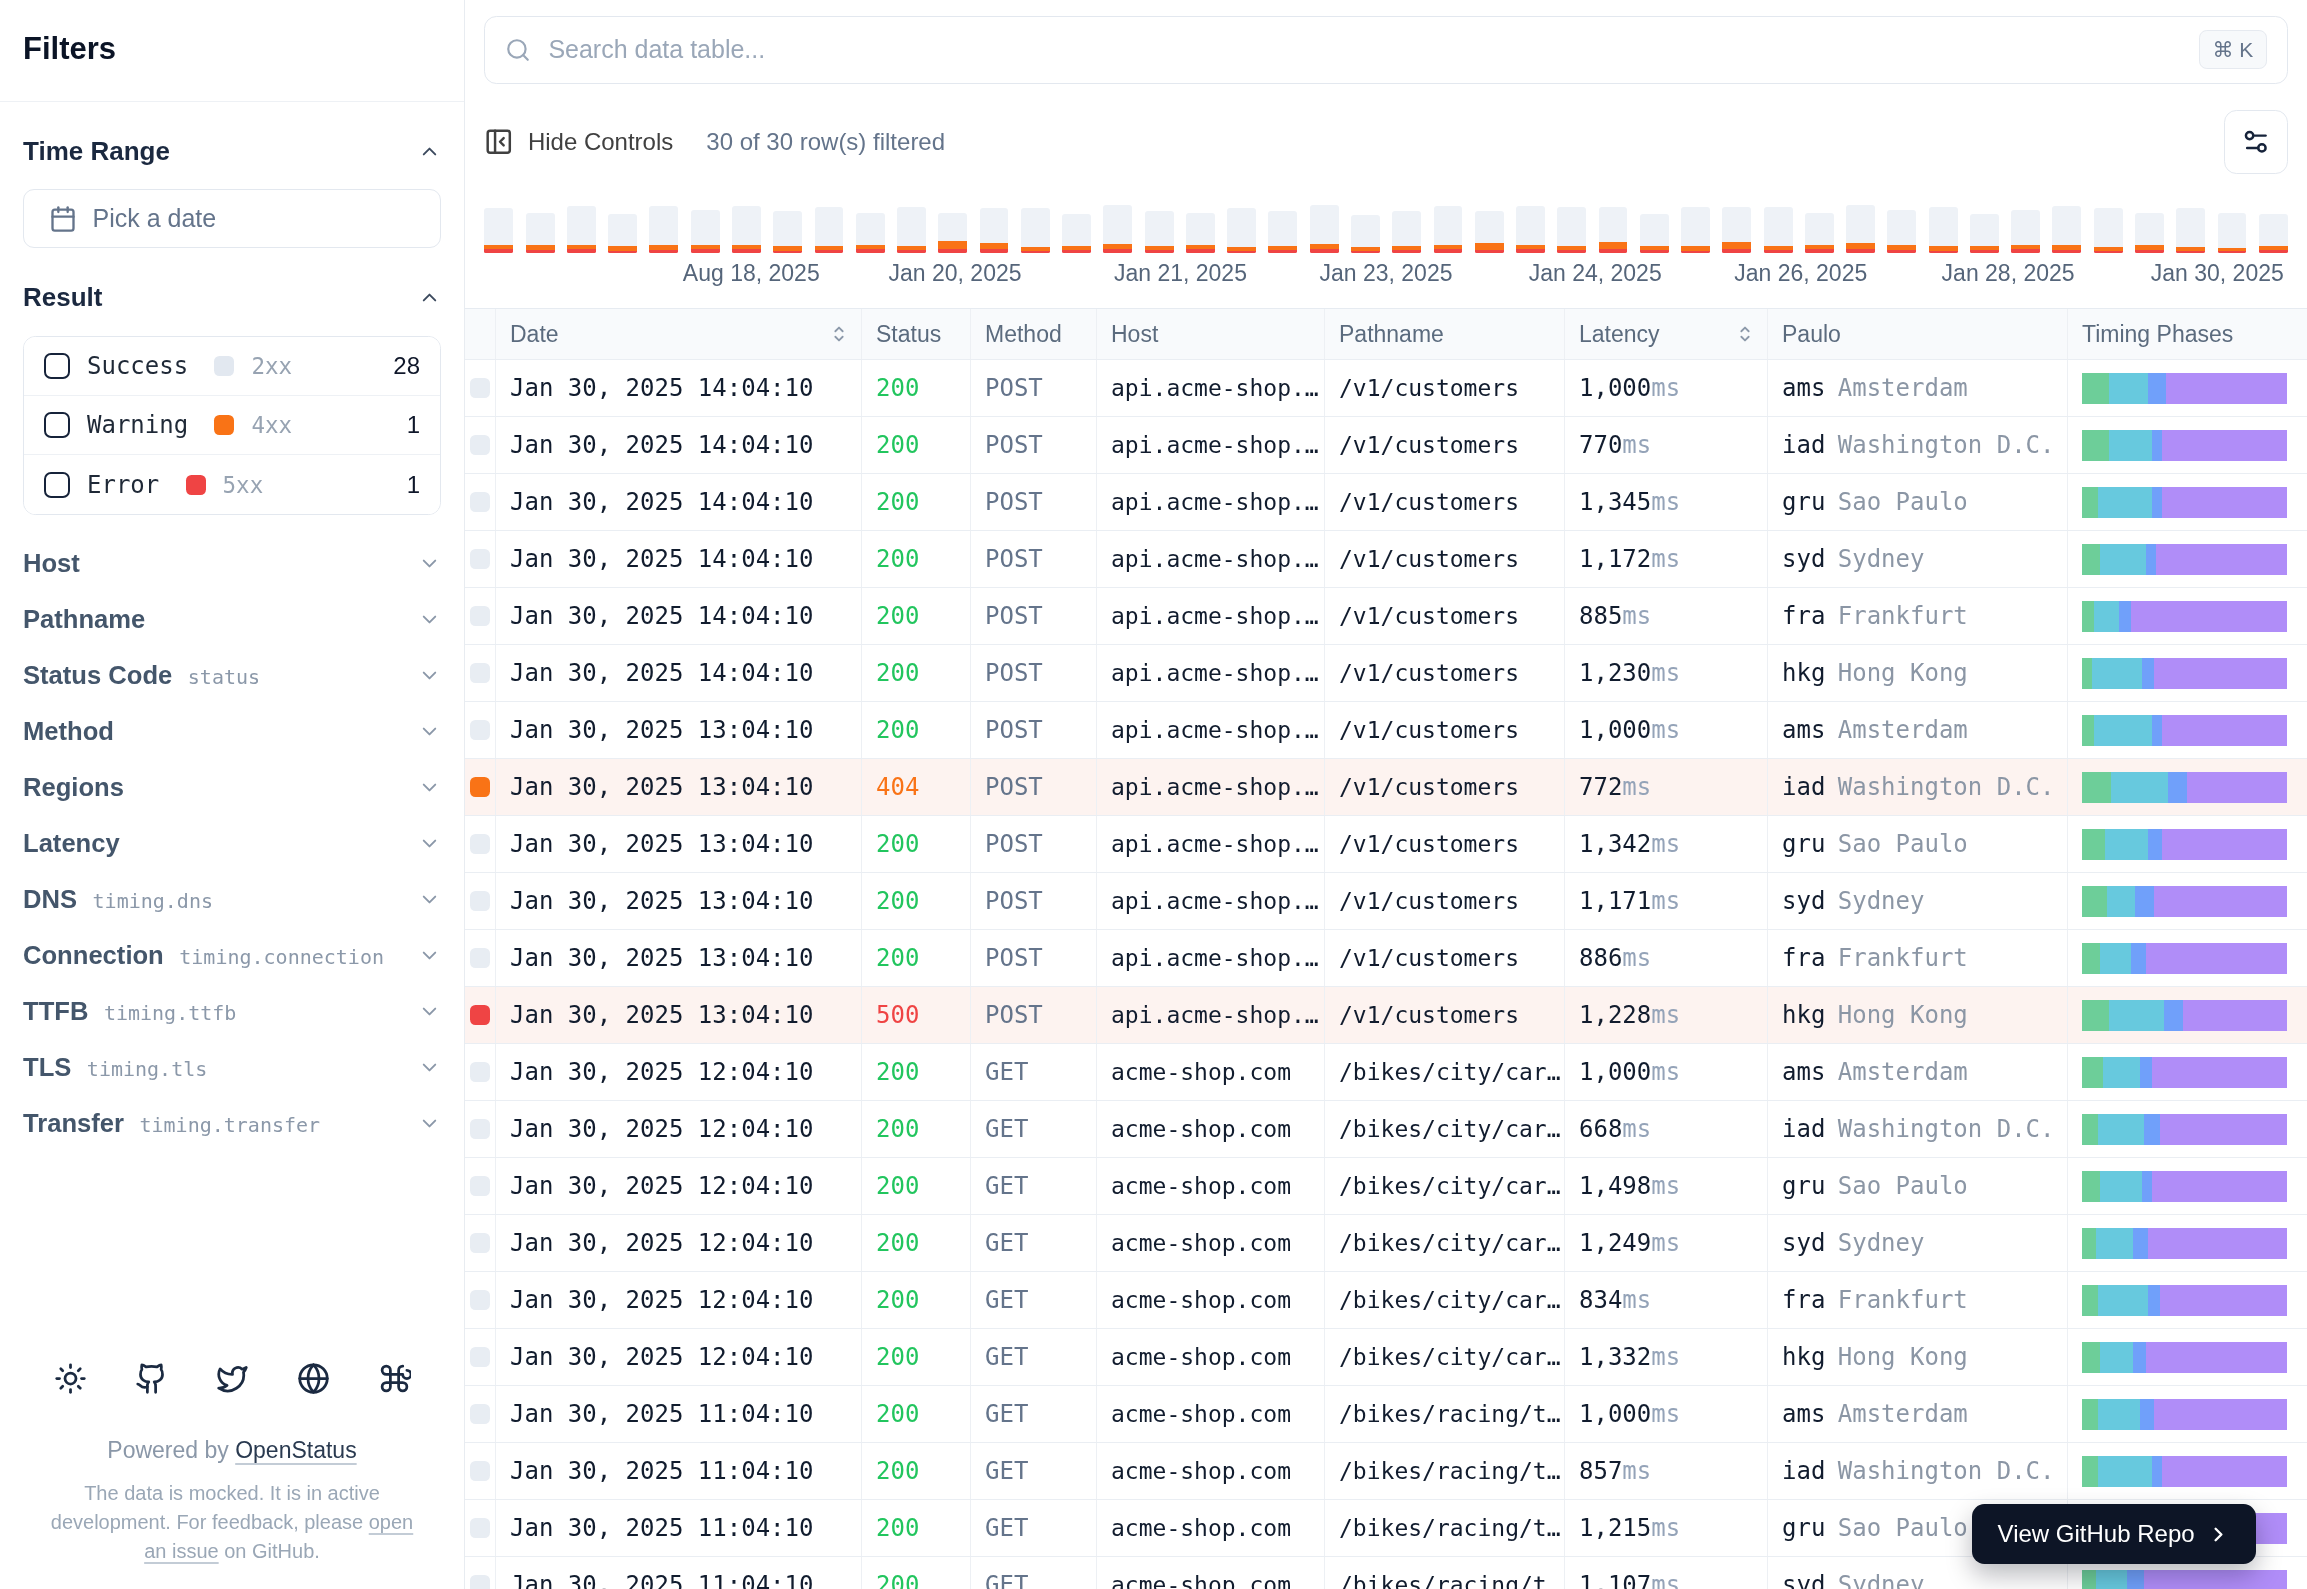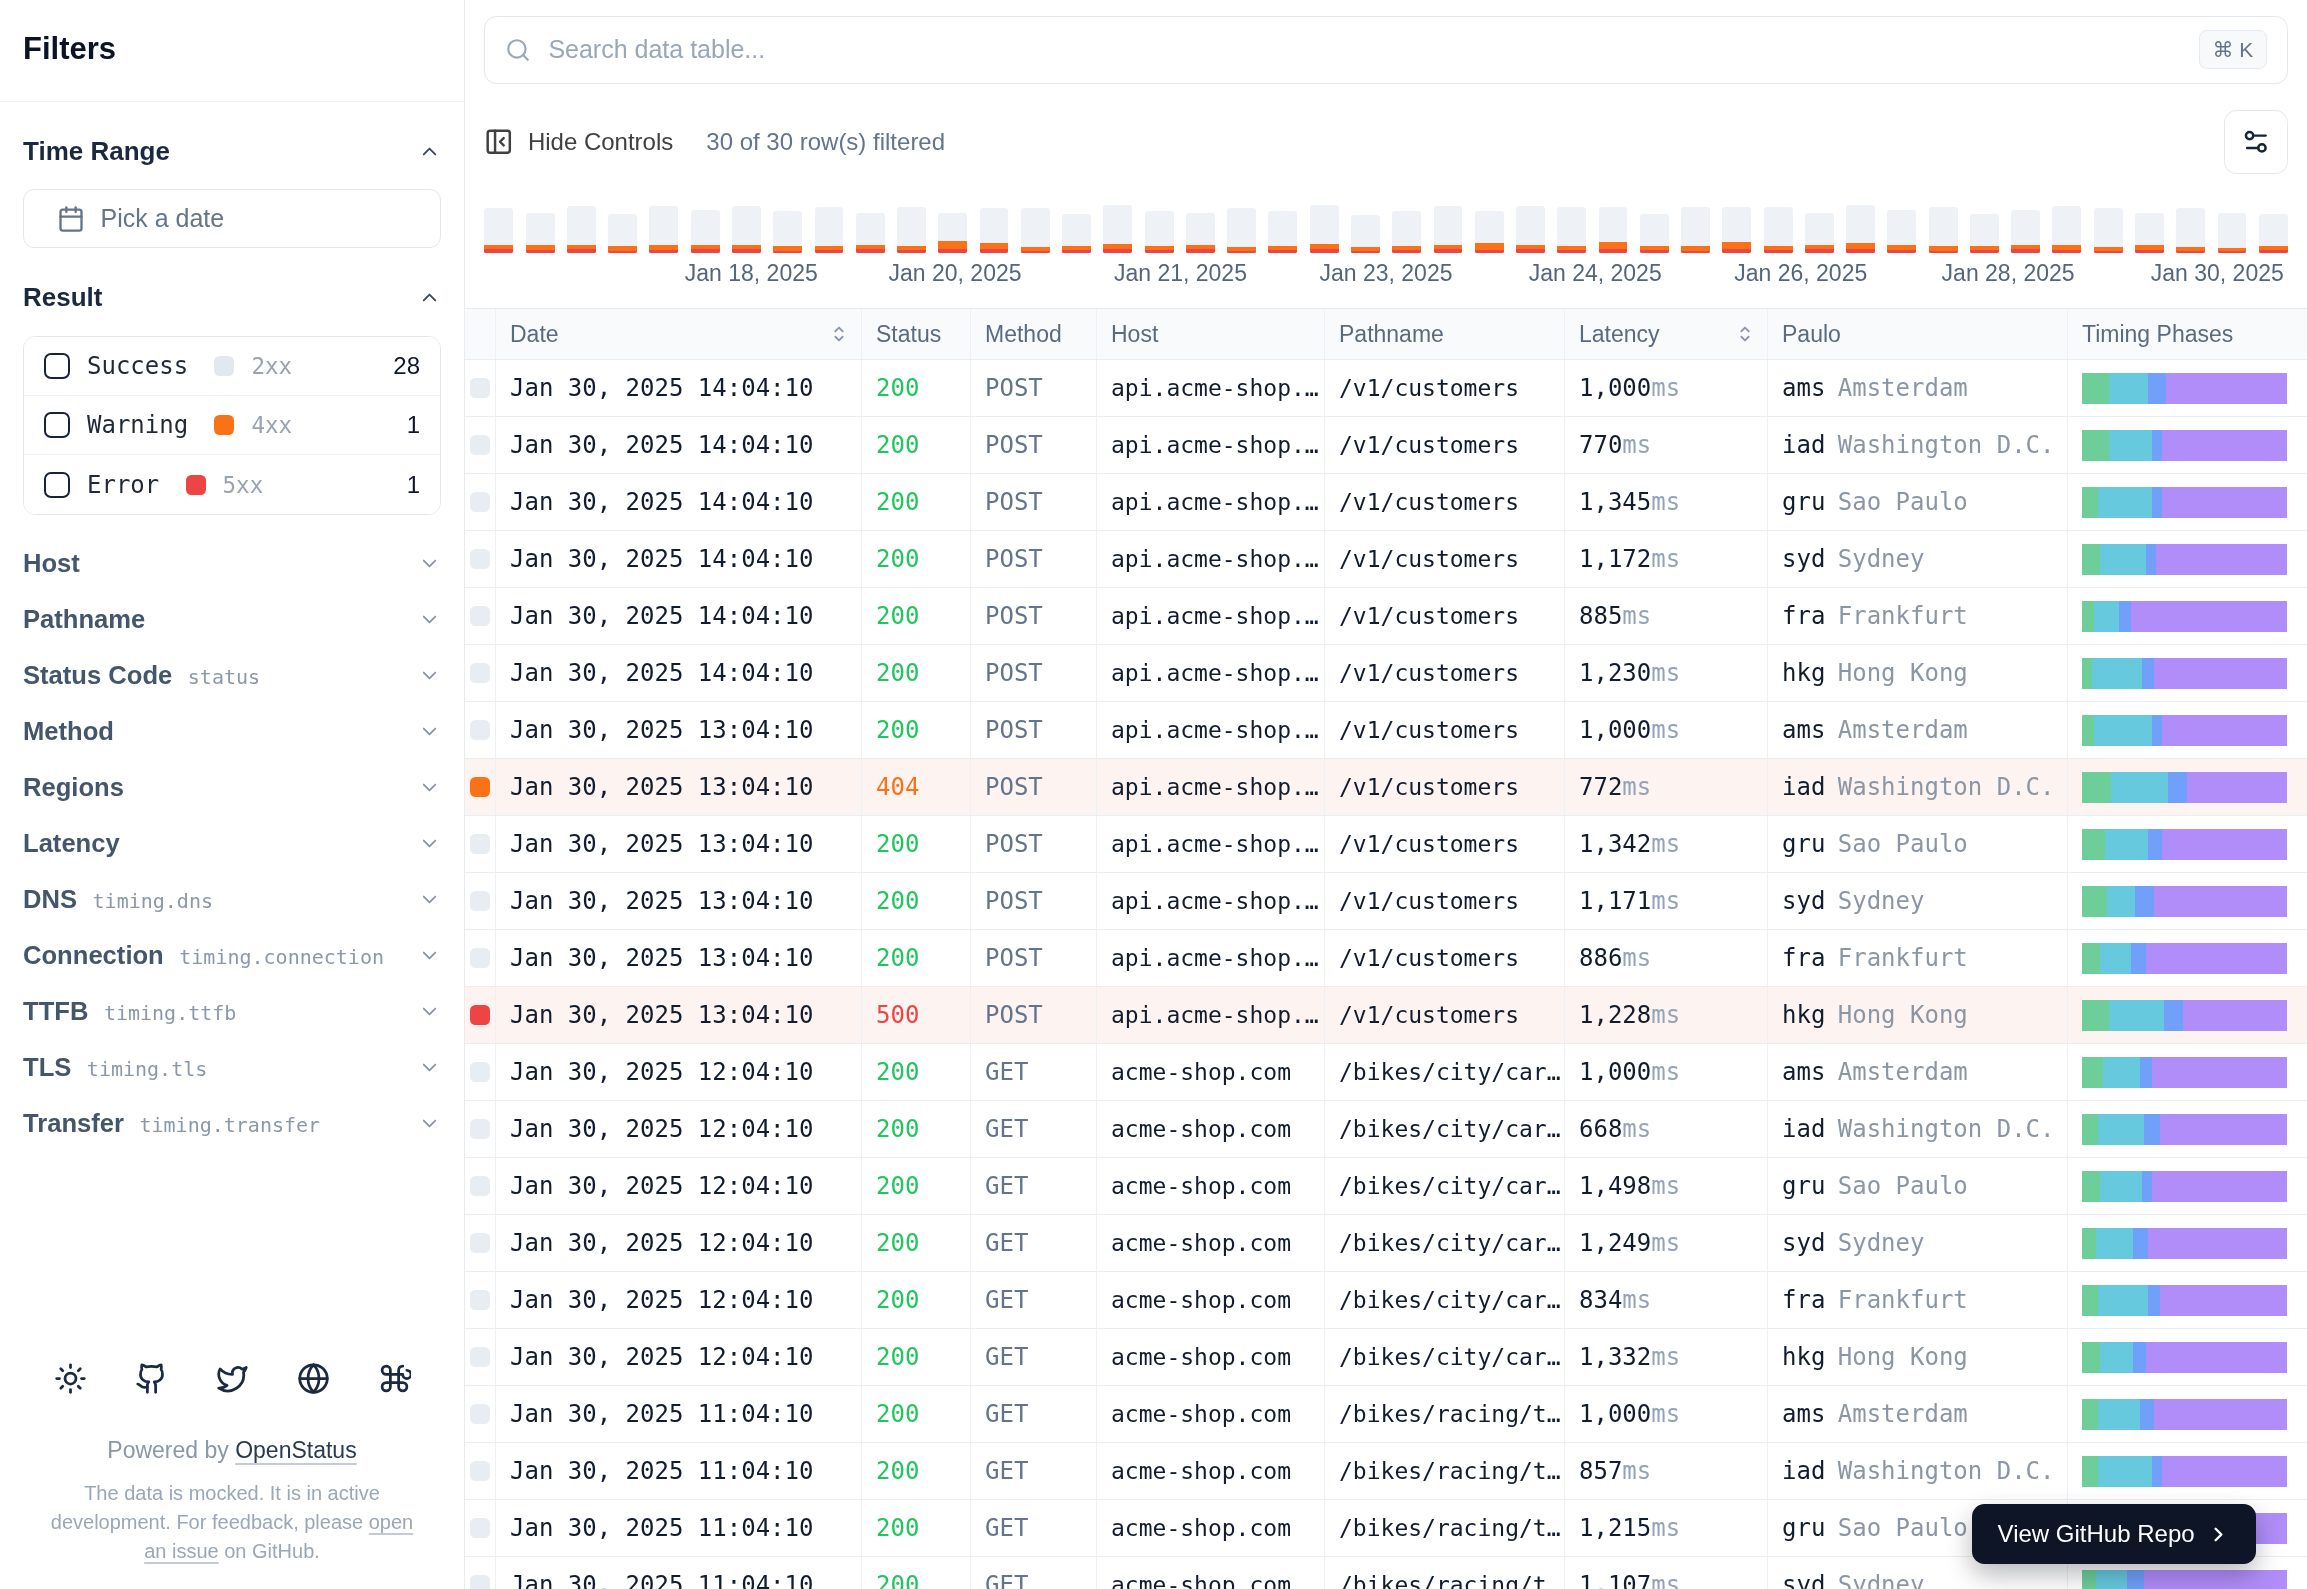--- a/index.html
+++ b/index.html
@@ -15,21 +15,21 @@
   
   .sb-header { padding:31px 23px 34px; border-bottom:1.6px solid #eef1f5; }
   .sb-title { font-size:31px; font-weight:700; color:#0b1426; }
   .sb-body { padding:0 23px; }
   .sb-section-head { display:flex; align-items:center; justify-content:space-between;
     margin-top:34px; }
   .sb-section-label { font-size:26px; font-weight:600; color:#1b2940; }
   .sb-section-head svg { color:#3c4a5e; }
 
   .datebtn { margin-top:22px; height:59px; border:1.6px solid #e3e8ef; border-radius:11px;
-    display:flex; align-items:center; gap:15.5px; padding:0 33px; color:#64748b;
+    display:flex; align-items:center; gap:15.5px; padding:0 25px; color:#64748b;
     font-size:25px; background:#fff; width:100%; cursor:pointer; }
   .datebtn svg { color:#64748b; }
 
   .result-box { margin-top:23px; border:1.6px solid #e3e8ef; border-radius:12.4px; overflow:hidden; }
   .result-row { display:flex; align-items:center; height:59px; padding:0 20px; gap:17px;
     border-bottom:1.6px solid #eef1f5; background:#fff; }
   .result-row:last-child { border-bottom:none; }
   .cb { width:26px; height:26px; border:2.3px solid #16233a; border-radius:7px; background:#fff; flex:0 0 26px; }
   .rlabel { font-family:"DejaVu Sans Mono", monospace; font-size:24px; color:#1f2937; }
   .swatch { width:20px; height:20px; border-radius:5.4px; margin-left:9.3px; flex:0 0 20px; }
@@ -560,21 +560,21 @@
             <span class="seg-w" style="height:3.1px;background:#f97316"></span>
             <span class="seg-e" style="height:1.6px;background:#ef4444"></span>
           </div>
           <div class="hbar">
             <span class="seg-s" style="height:32px;background:#eef2f7"></span>
             <span class="seg-w" style="height:4.7px;background:#f97316"></span>
             <span class="seg-e" style="height:2.3px;background:#ef4444"></span>
           </div>
         </div>
       <div class="ticks">
-          <span class="tick" style="left: 14.8%;">Jan 18, 2025</span>
+          <span class="tick" style="left: 14.8%;">Aug 18, 2025</span>
           <span class="tick" style="left: 26.1%;">Jan 20, 2025</span>
           <span class="tick" style="left: 38.6%;">Jan 21, 2025</span>
           <span class="tick" style="left: 50%;">Jan 23, 2025</span>
           <span class="tick" style="left: 61.6%;">Jan 24, 2025</span>
           <span class="tick" style="left: 73%;">Jan 26, 2025</span>
           <span class="tick" style="left: 84.5%;">Jan 28, 2025</span>
           <span class="tick" style="left: 96.1%;">Jan 30, 2025</span>
         </div>
     </div>
 

